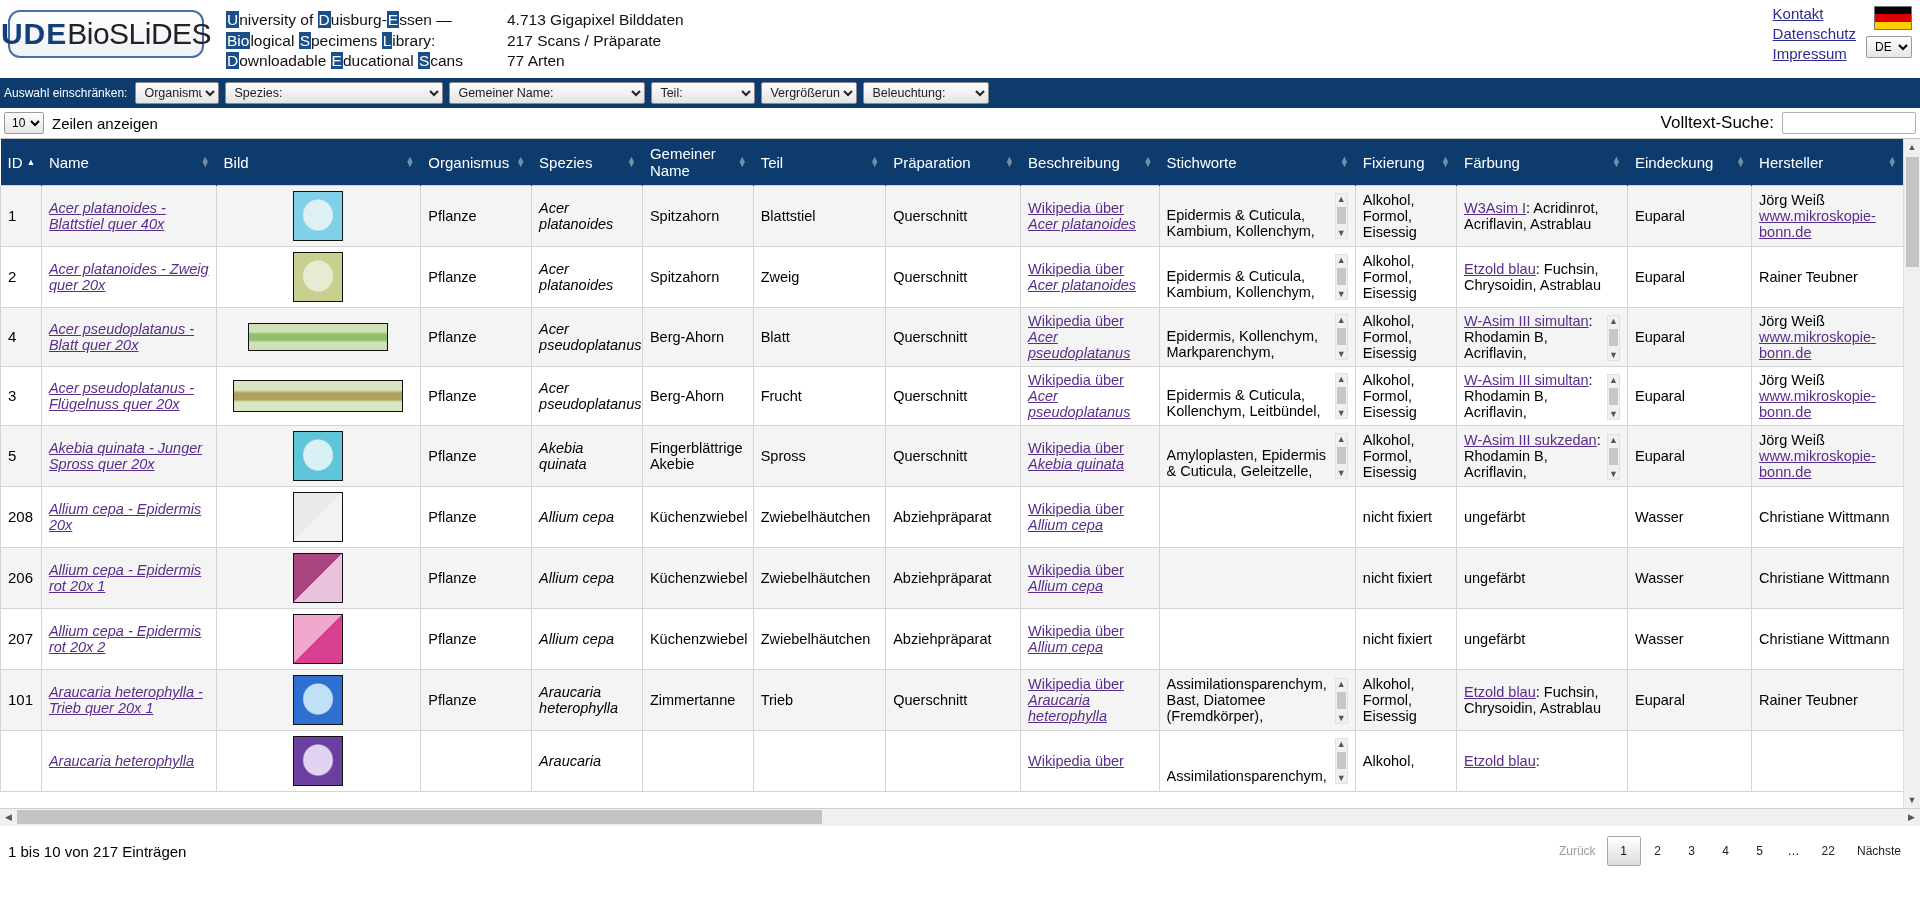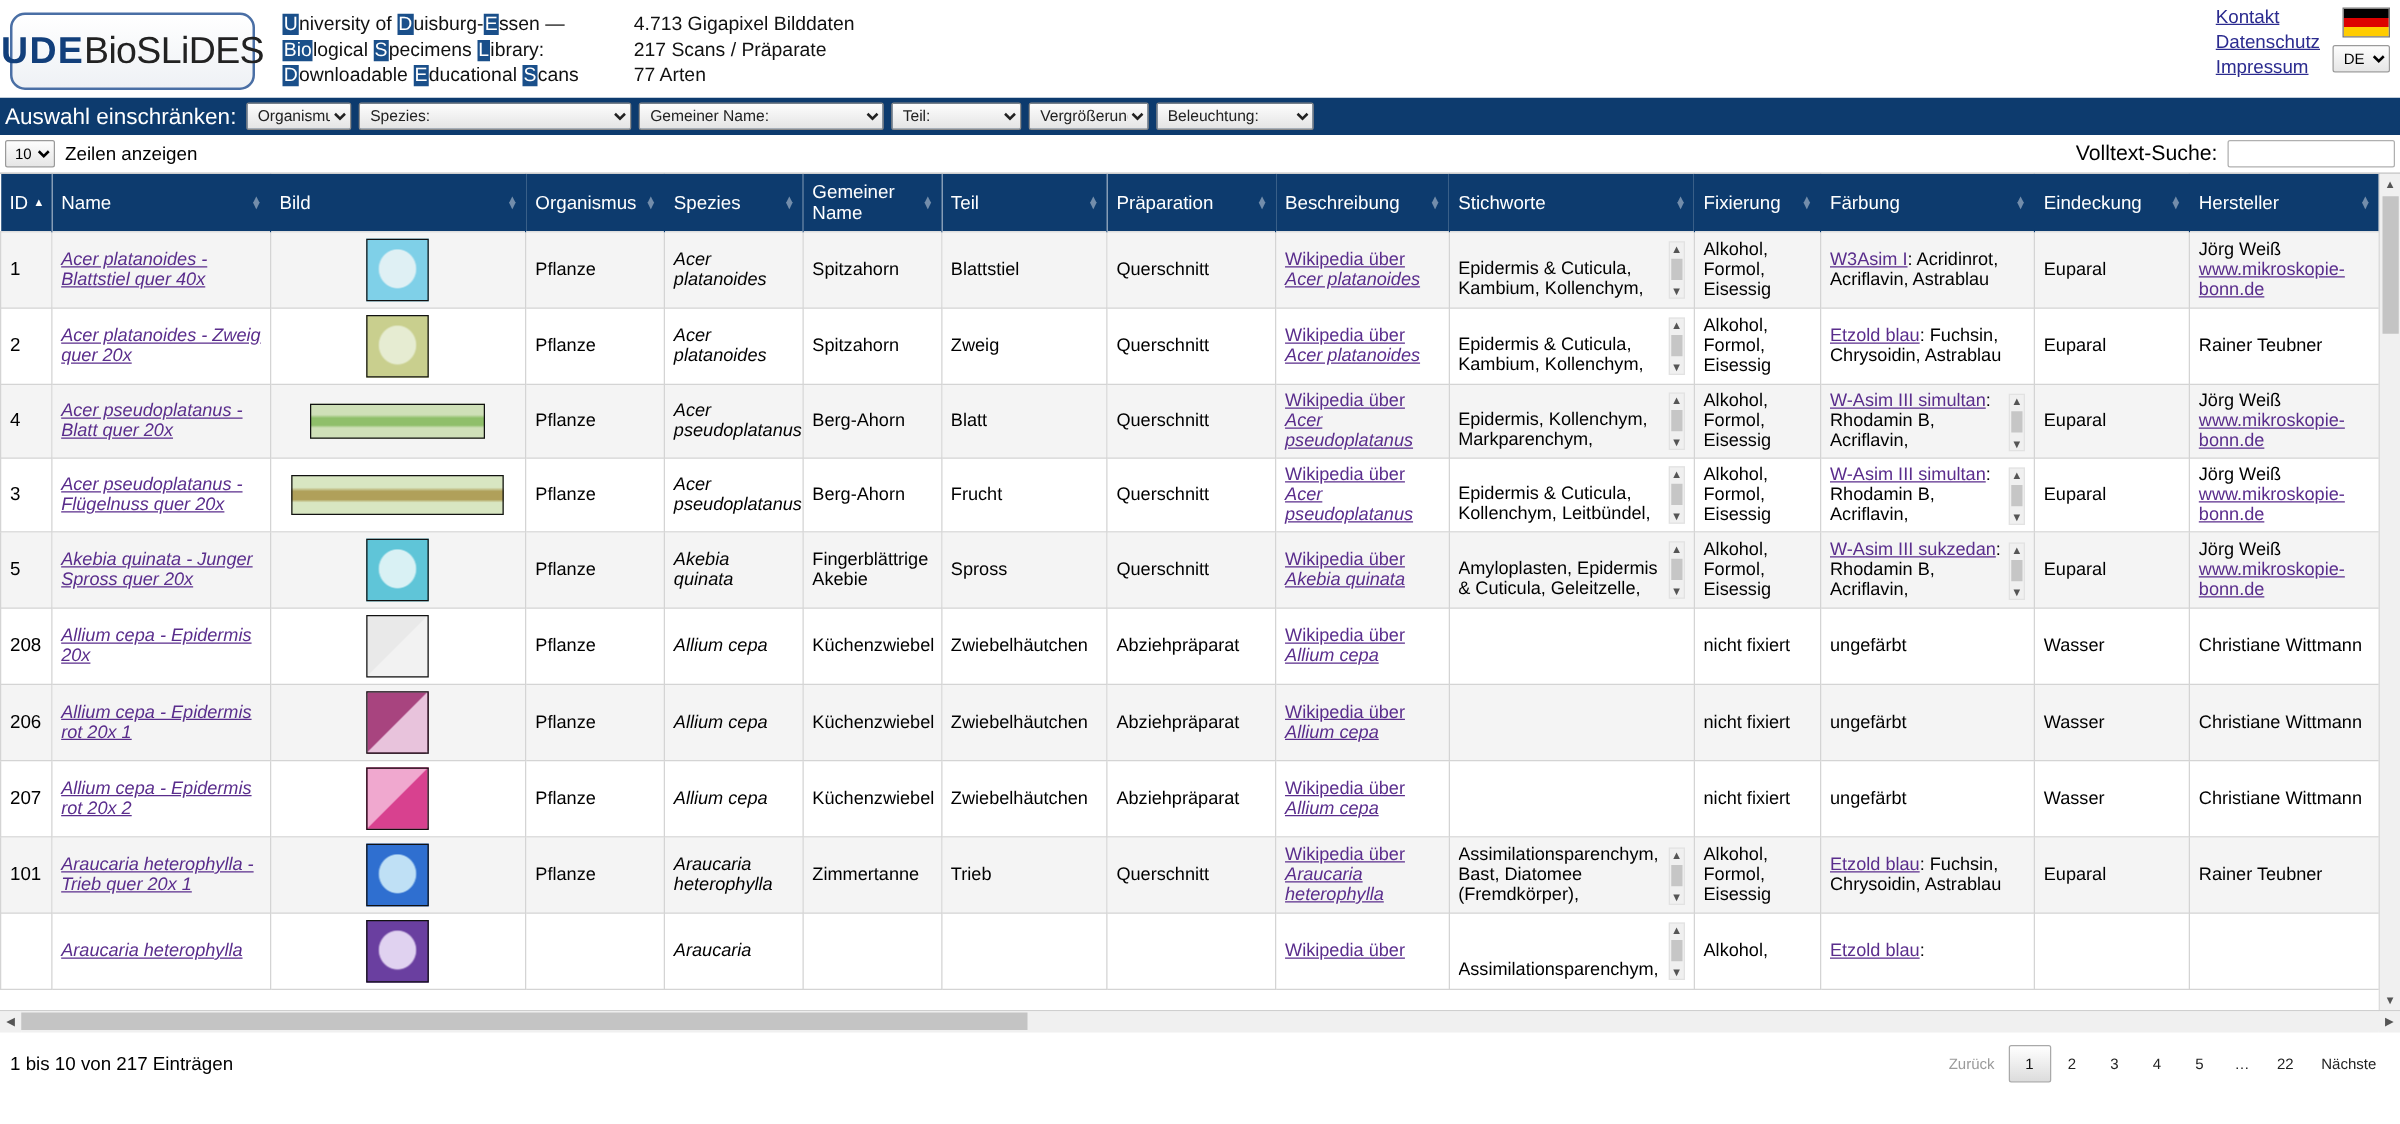--- a/index.html
+++ b/index.html
@@ -21,21 +21,21 @@
     align-items: flex-start;
     height: 78px;
     padding: 6px 0 0 0;
     background: #fff;
     position: relative;
   }
   .logo-box {
     width: 196px;
     margin-left: 8px;
     margin-top: 4px;
-    height: 62px;
+    height: 48px;
     border: 2px solid #4a6fa5;
     border-radius: 12px;
     display: flex;
     align-items: center;
     justify-content: center;
     background: linear-gradient(#ffffff, #eef1f5);
   }
   .logo-text { font-size: 30px; letter-spacing: -0.5px; white-space: nowrap; }
   .logo-text .ude { color: #123f7b; font-weight: bold; letter-spacing: 1px; }
   .logo-text .bio { color: #222; }
@@ -93,21 +93,21 @@
   .filterbar {
     background: #0d3b6e;
     height: 30px;
     display: flex;
     align-items: center;
     padding-left: 4px;
     gap: 6px;
     color: #fff;
   }
   .filterbar .label {
-    font-size: 18px;
+    font-size: 12px;
     color: #fff;
     margin-right: 2px;
     white-space: nowrap;
   }
   .fsel {
     height: 22px;
     font-size: 12.5px;
     font-family: "Liberation Sans", sans-serif;
     border: 1px solid #8b8b8b;
     border-radius: 2px;

